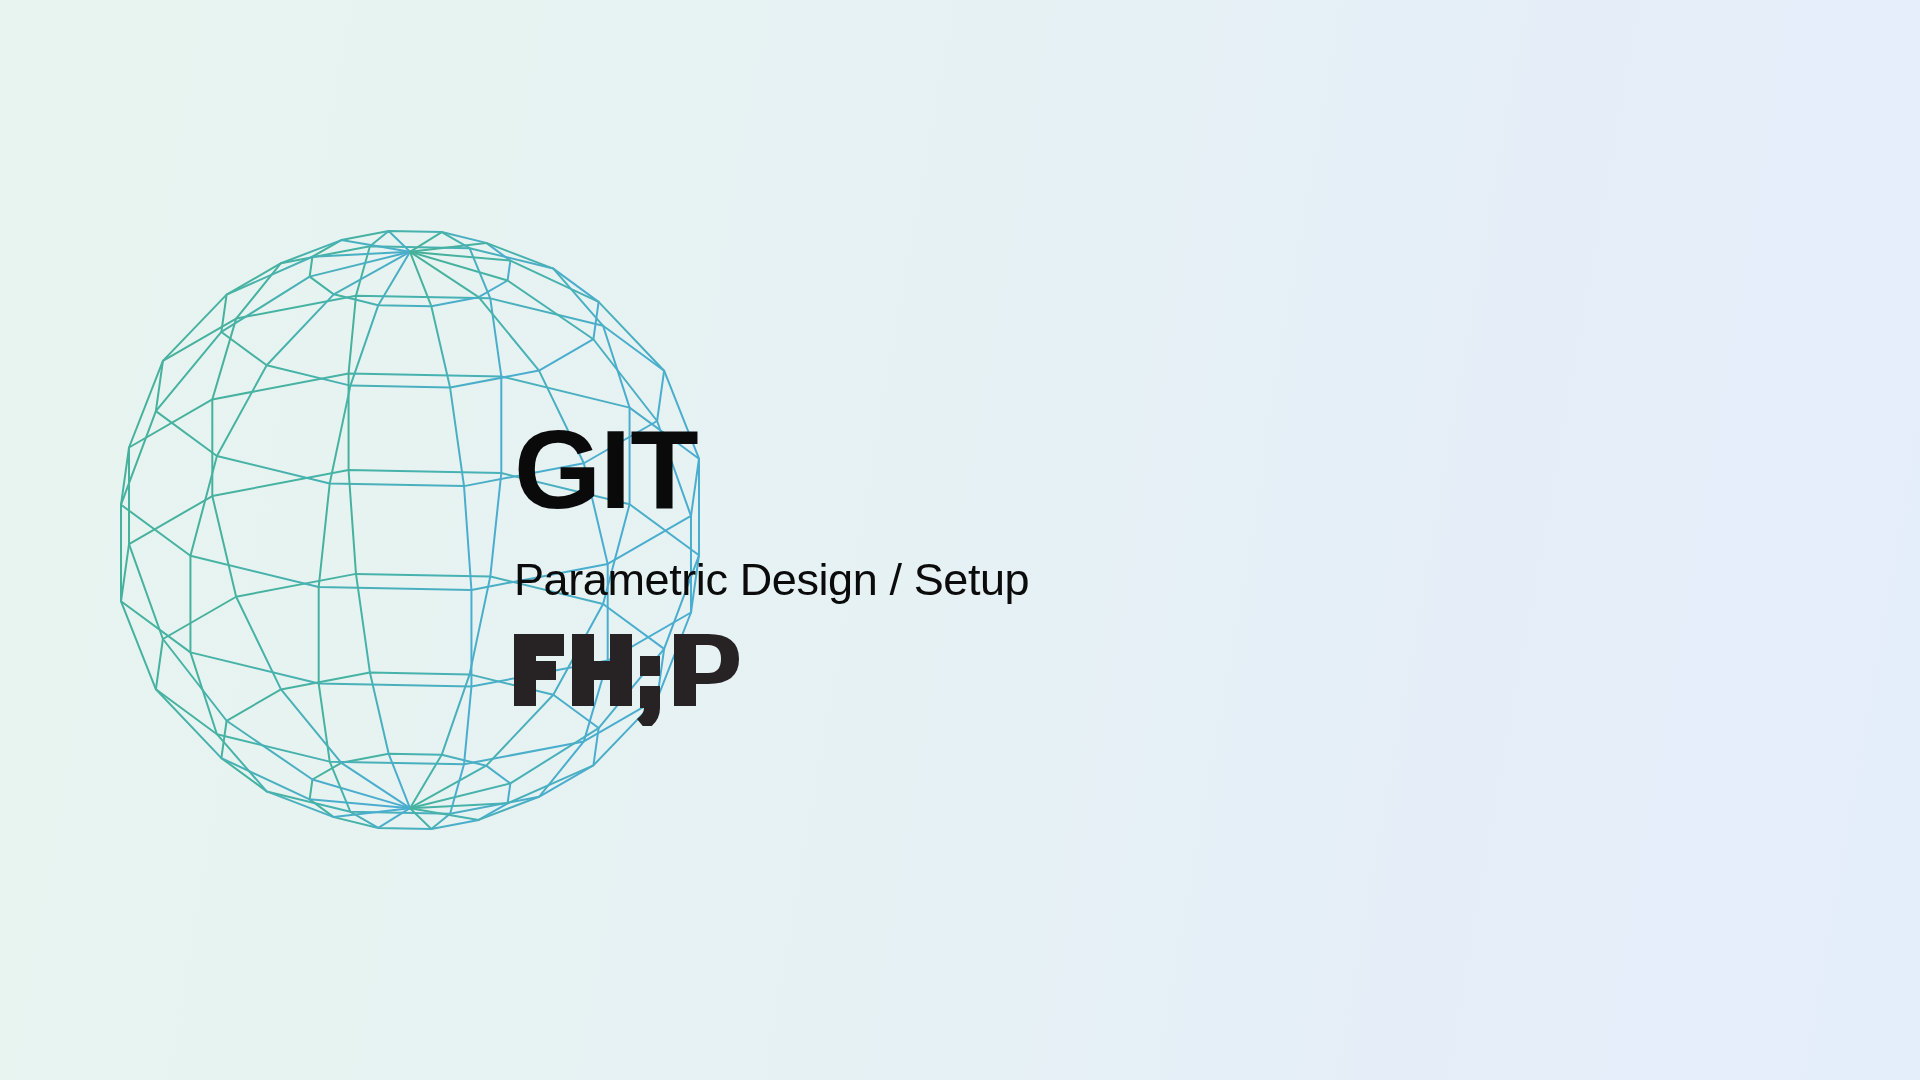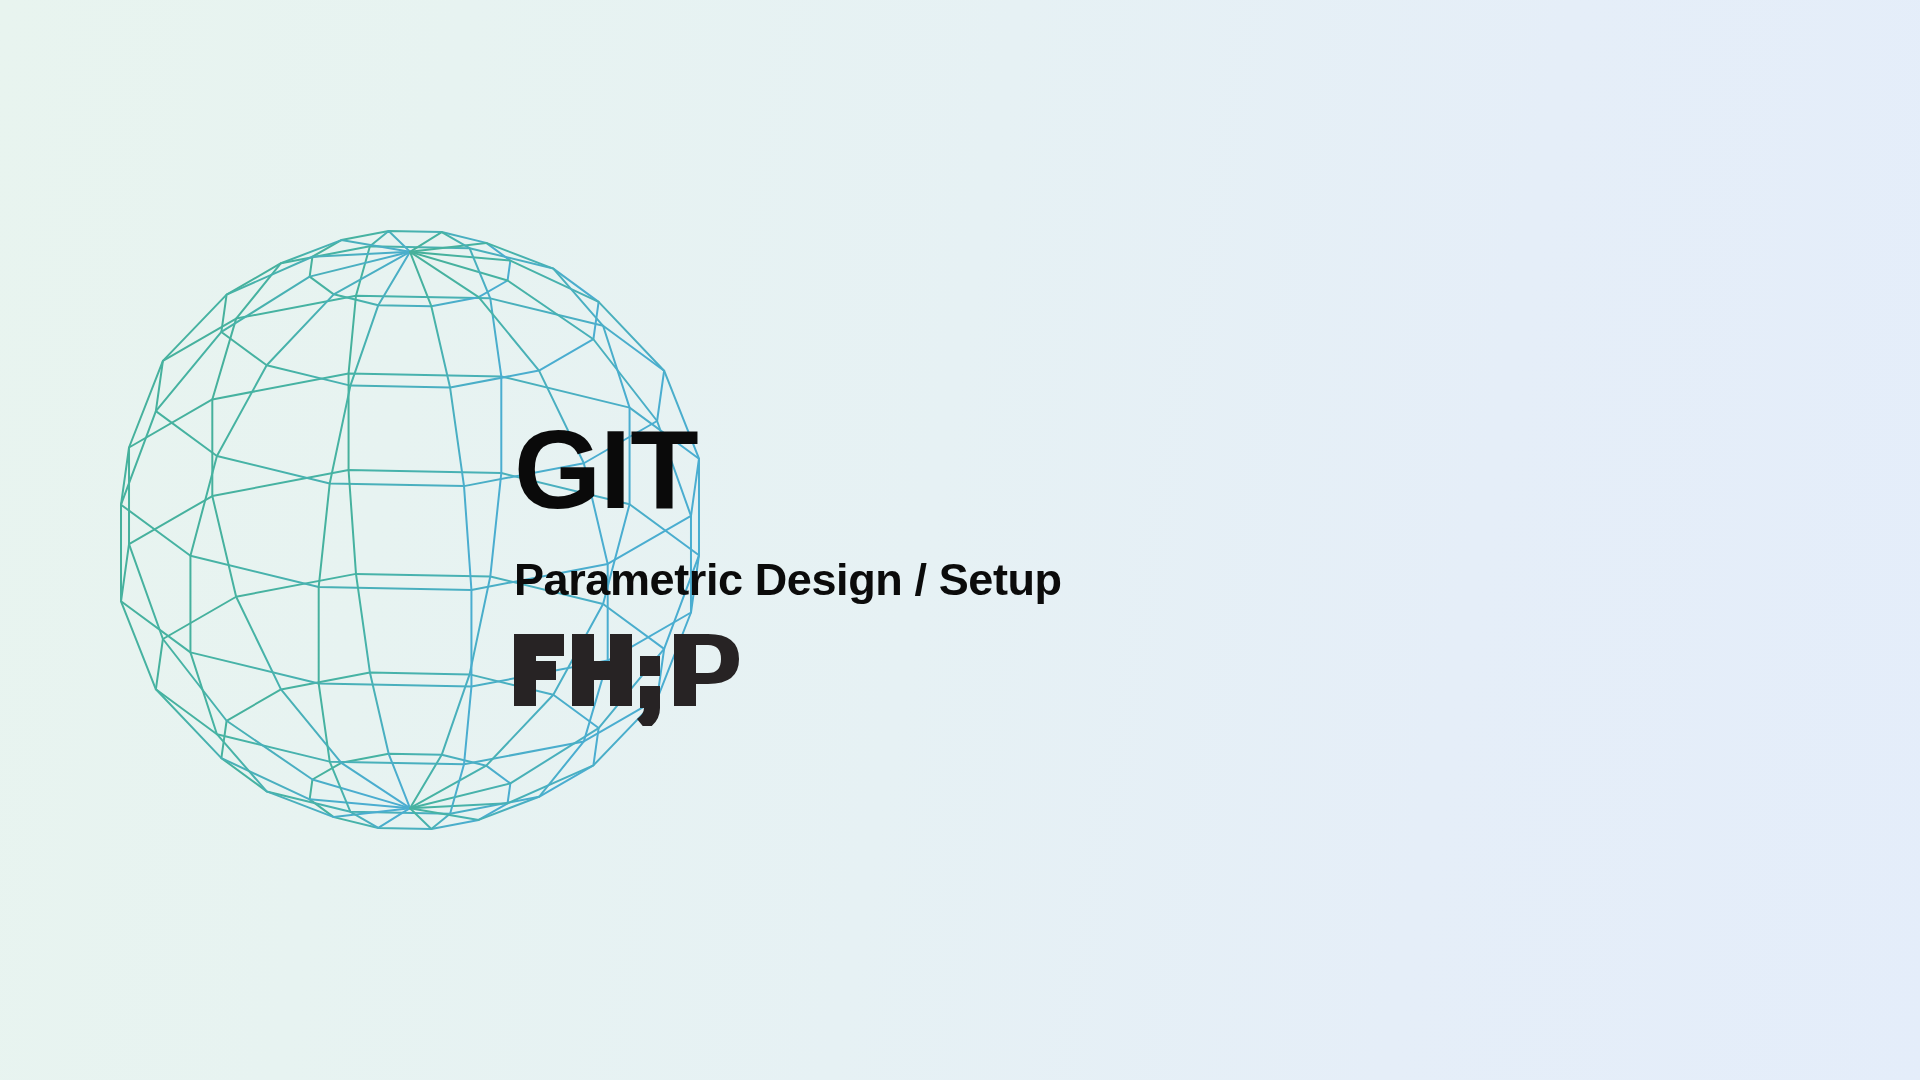--- a/index.html
+++ b/index.html
@@ -47,21 +47,21 @@
     font-size: 112px;
     line-height: 0.92;
     letter-spacing: -1px;
     color: #0a0a0a;
     margin: 0;
     padding: 0;
   }
 
   .subtitle {
     font-family: "Liberation Sans", sans-serif;
-    font-weight: 700;
+    font-weight: 400;
     font-size: 45px;
     line-height: 1.0;
     letter-spacing: -0.4px;
     color: #0b0b0b;
     margin: 0;
     padding: 0;
     margin-top: 36px;
   }
 
   .brand-logo {

